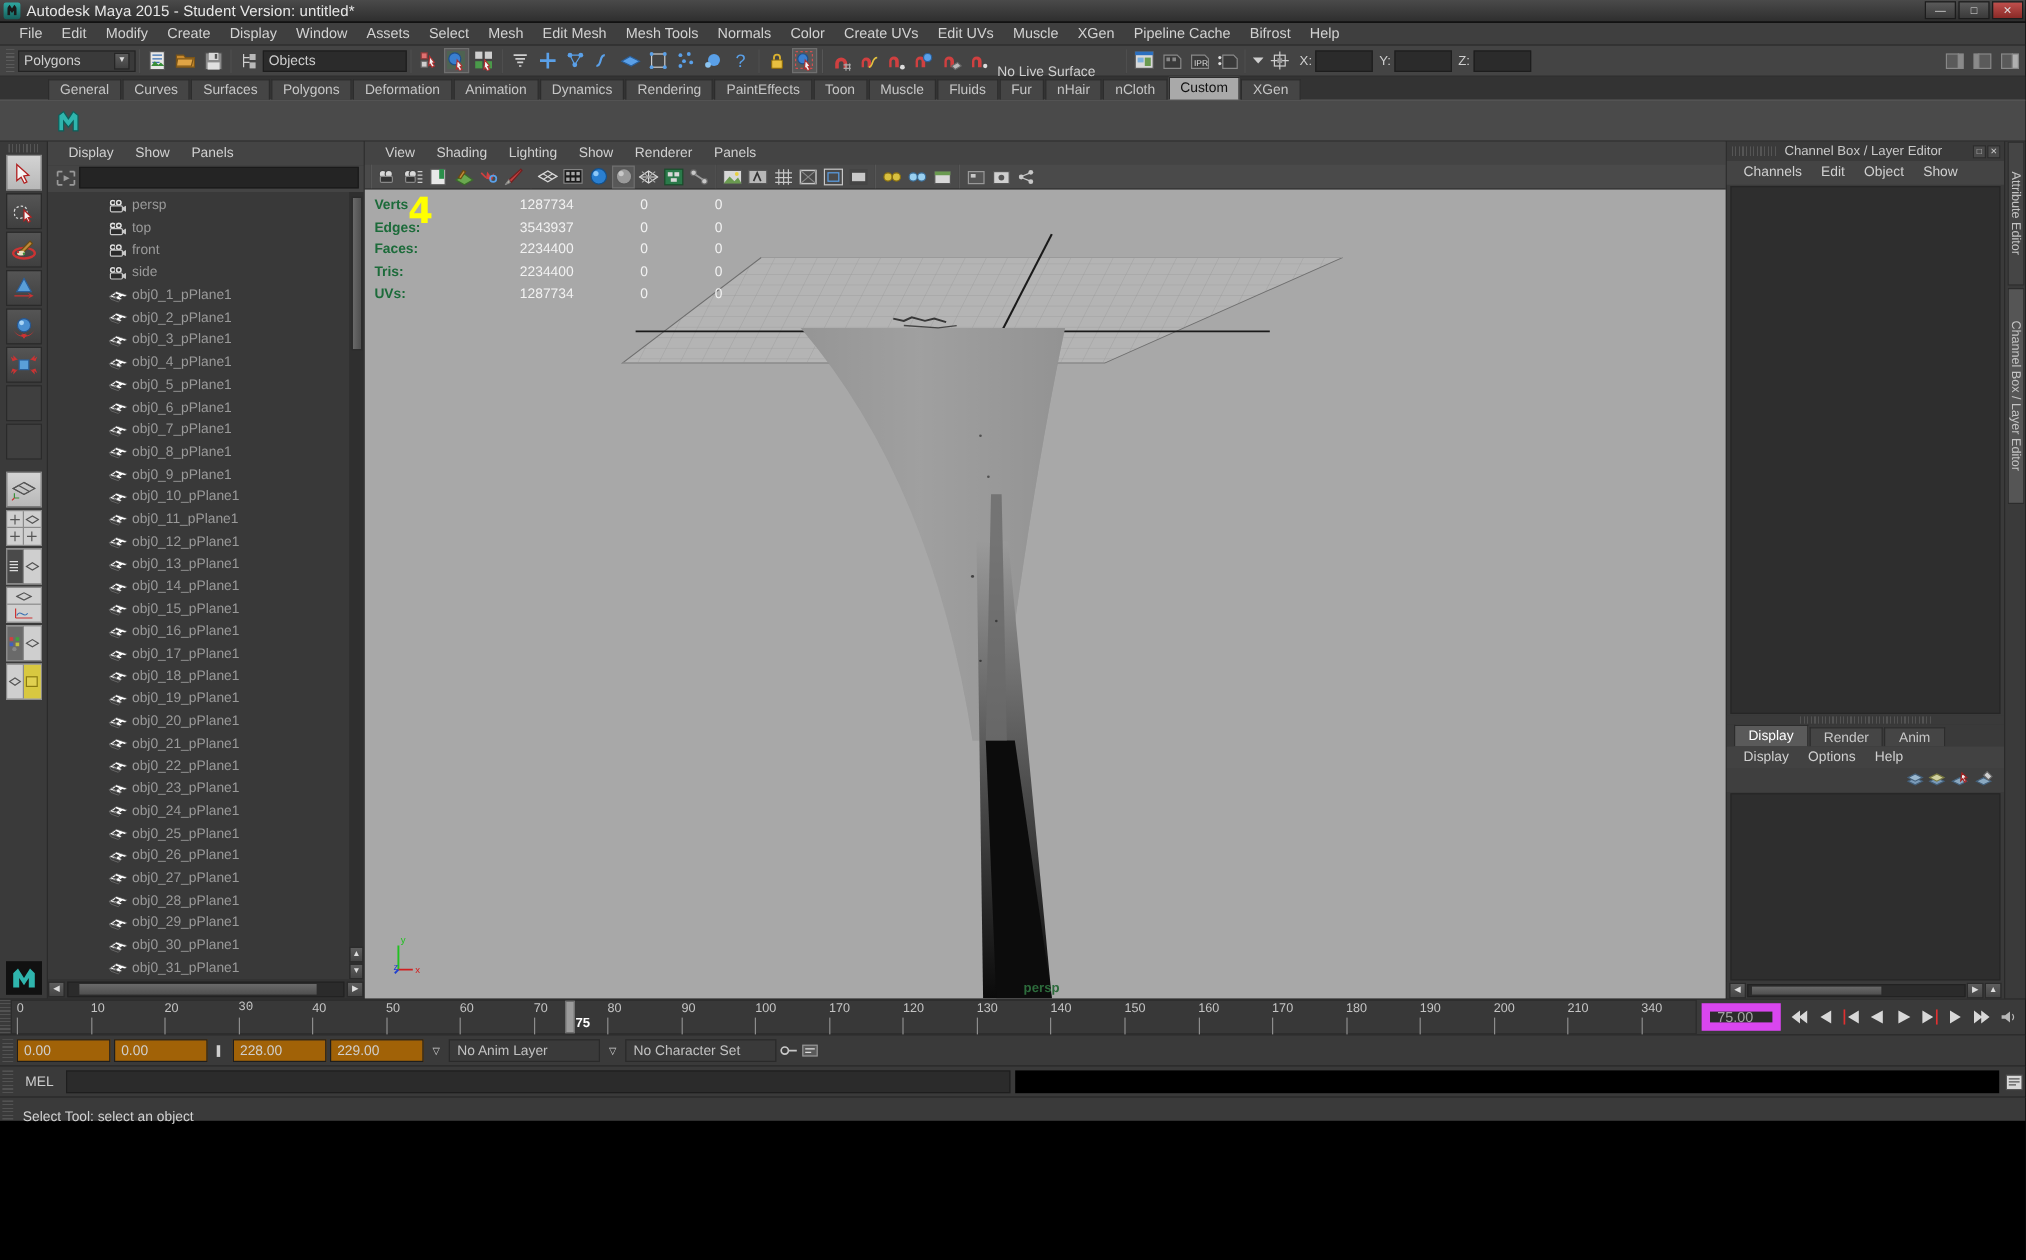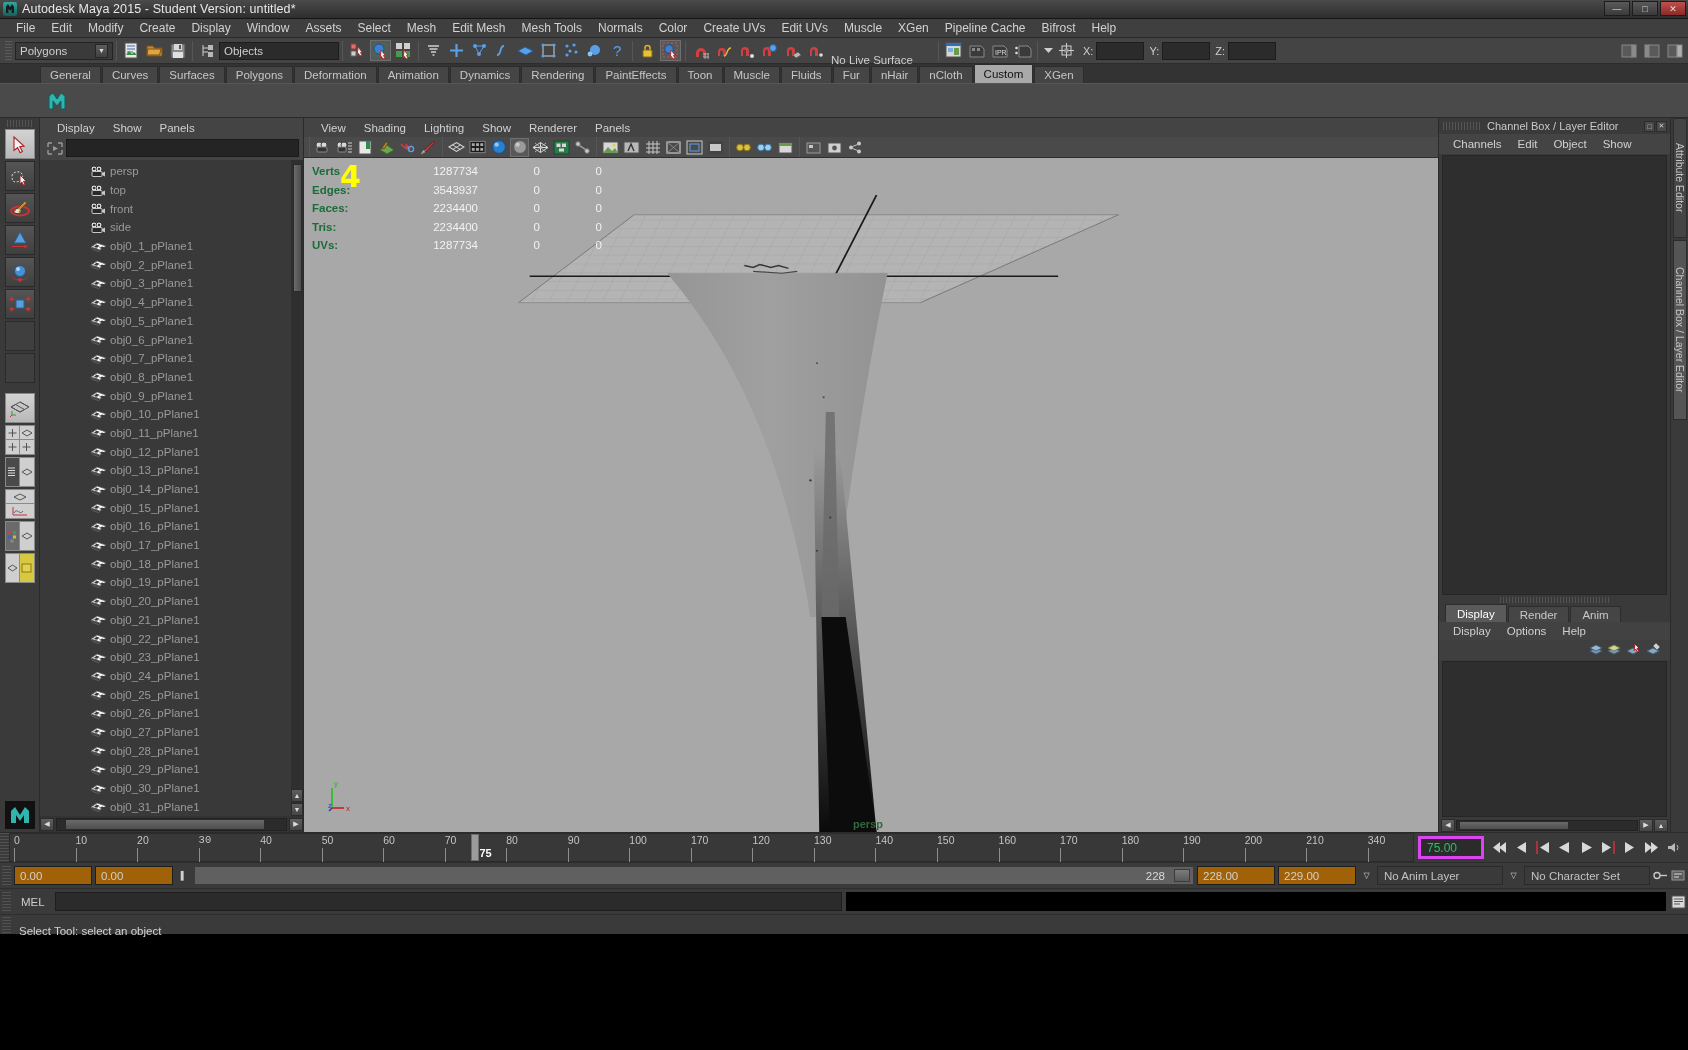--- a/index.html
+++ b/index.html
@@ -115,21 +115,21 @@
   .vtab.sel{ background:#555;}
 
   
   .timeslider{ height:30px; background:#3a3a3a; display:flex; align-items:stretch; border-top:1px solid #2a2a2a;}
   .ts-grip{ width:9px; background:repeating-linear-gradient(180deg,#6a6a6a 0 1px,transparent 1px 3px); opacity:.5;}
   .ts-track{ flex:1; background:#383838; position:relative; border:1px solid #2b2b2b;}
   .ts-tick{ position:absolute; top:14px; width:1px; height:14px; background:#8d8d8d;}
   .ts-num{ position:absolute; top:0px; font-size:10.5px; color:#c4c4c4;}
   .ts-cursor{ position:absolute; top:0; width:8px; height:100%; background:#9b9b9b; border:1px solid #6e6e6e;}
   .ts-curnum{ position:absolute; top:13px; font-size:11px; color:#fff; font-weight:bold;}
-  .ts-current{ width:66px; background:#2b2b2b; border:3px solid #d946ef; color:#22c55e; font-size:12px; display:flex;align-items:center;padding-left:6px; margin:3px 4px;}
+  .ts-current{ width:66px; background:#2b2b2b; border:7px solid #d946ef; color:#a3a3a3; font-size:12px; display:flex;align-items:center;padding-left:6px; margin:3px 4px;}
   .ts-playbtns{ display:flex; align-items:center; gap:2px; padding-right:4px;}
   .pbtn{ width:20px;height:20px; display:flex;align-items:center;justify-content:center;}
 
   
   .rangerow{ height:26px; background:#3a3a3a; display:flex; align-items:center; gap:3px; padding:0 2px; border-top:1px solid #2e2e2e;}
   .rfield{ width:78px;height:19px; background:#a16207;border:1px solid #1e1e1e; color:#cfcfcf;font-size:11.5px; display:flex;align-items:center;padding-left:5px;}
   .rangebar{ flex:1; height:19px; background:#606060; border:1px solid #3b3b3b; position:relative; display:flex;align-items:center;justify-content:flex-end; padding-right:28px; color:#d8d8d8; font-size:11.5px;}
   .rangebar .rb-handle{ position:absolute; right:3px; top:2px; width:16px;height:13px; background:linear-gradient(180deg,#7c7c7c,#5a5a5a); border:1px solid #3a3a3a;}
   .minibtn{ width:15px;height:19px; display:flex;align-items:center;justify-content:center; font-size:8px; color:#cfcfcf;}
   .anmlayer{ width:126px;height:19px; background:#3a3a3a;border:1px solid #2a2a2a; color:#c2c2c2;font-size:11.5px; display:flex;align-items:center;padding-left:6px;}
@@ -1434,24 +1434,20 @@
         </svg>
       </div>
   </div>
 </div>
 
 <div class="rangerow">
   <div class="ts-grip" style="height:19px;"></div>
   <div class="rfield">0.00</div>
   <div class="rfield">0.00</div>
   <div class="minibtn">▌</div>
-  <div class="rangebar">
-    <span>228</span>
-    <span class="rb-handle"></span>
-  </div>
   <div class="rfield">228.00</div>
   <div class="rfield">229.00</div>
   <div class="minibtn">▽</div>
   <div class="anmlayer">No Anim Layer</div>
   <div class="minibtn">▽</div>
   <div class="anmlayer">No Character Set</div>
   <div class="minibtn">
       <svg width="15" height="13" viewBox="0 0 15 13">
         <circle cx="4" cy="6.5" r="3" fill="none" stroke="#c8c8c8" stroke-width="1.4"></circle>
         <path d="M7 6.5h7" stroke="#c8c8c8" stroke-width="1.4"></path>

